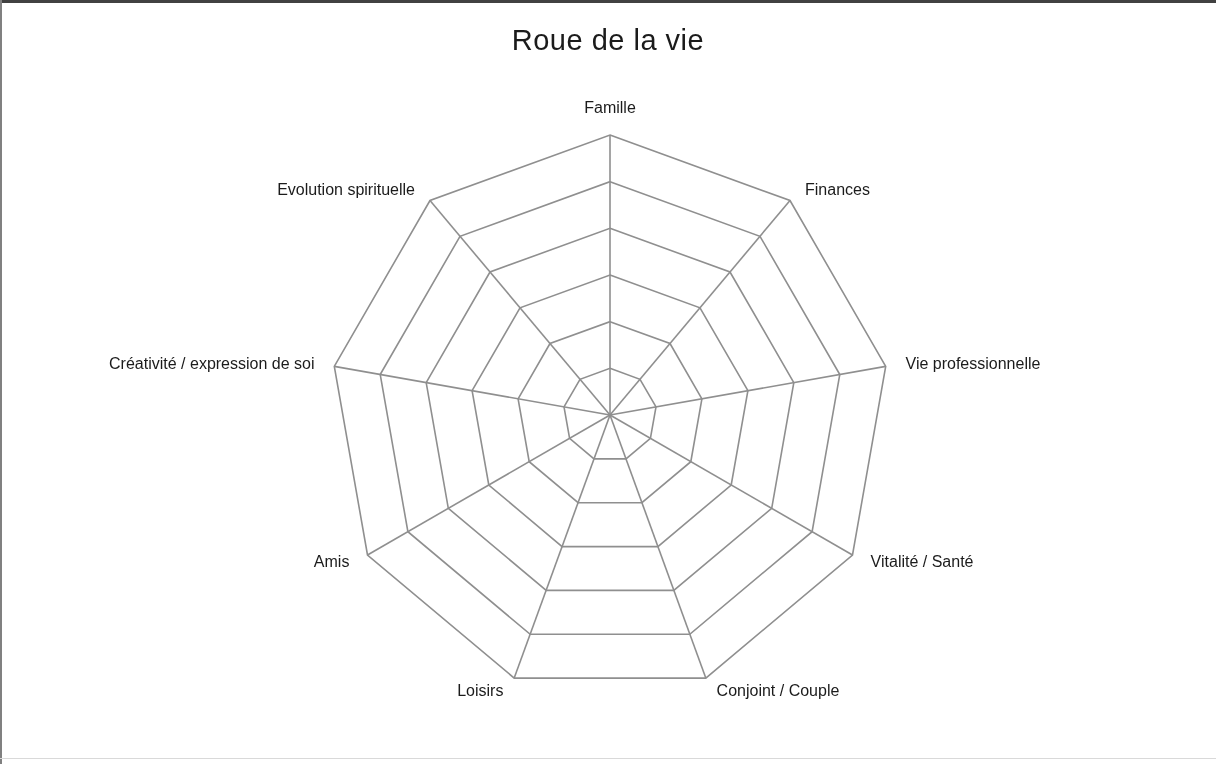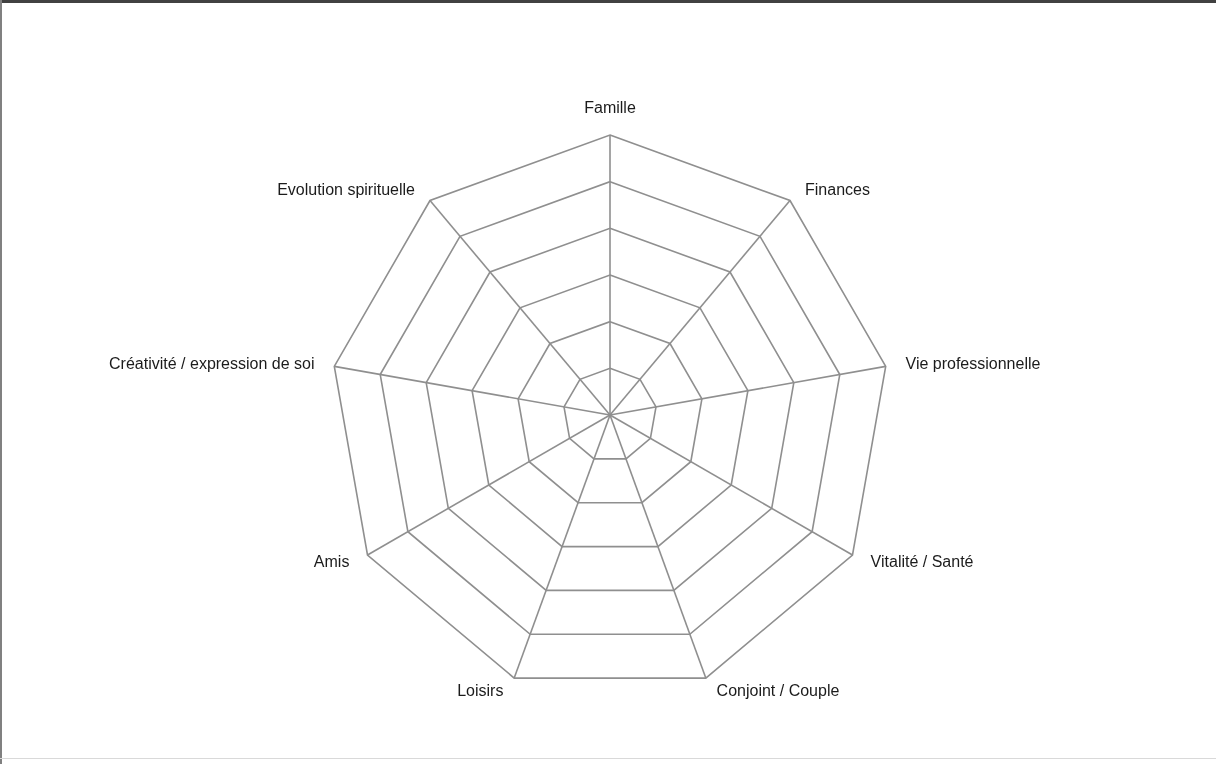--- a/index.html
+++ b/index.html
@@ -28,20 +28,21 @@
   .axis-label {
     font-family: "Liberation Sans", "DejaVu Sans", sans-serif;
     font-size: 16px;
     fill: #1b1b1b;
   }
 </style>
 </head>
 <body>
 
 <div class="chart-area">
+  <div class="chart-title">Roue de la vie</div>
   <svg id="radar-svg" width="1216" height="764" viewBox="0 0 1216 764" aria-hidden="true">
       <g stroke="#8f8f8f" stroke-width="1.6" fill="none">
         <polygon points="610.0,368.3 640.0,379.3 656.0,406.9 650.4,438.3 626.0,458.9 594.0,458.9 569.6,438.3 564.0,406.9 580.0,379.3"></polygon>
         <polygon points="610.0,321.7 670.0,343.5 701.9,398.8 690.8,461.7 641.9,502.7 578.1,502.7 529.2,461.7 518.1,398.8 550.0,343.5"></polygon>
         <polygon points="610.0,275.0 700.0,307.8 747.9,390.7 731.2,485.0 657.9,546.6 562.1,546.6 488.8,485.0 472.1,390.7 520.0,307.8"></polygon>
         <polygon points="610.0,228.3 730.0,272.0 793.8,382.6 771.7,508.3 673.8,590.4 546.2,590.4 448.3,508.3 426.2,382.6 490.0,272.0"></polygon>
         <polygon points="610.0,181.7 760.0,236.3 839.8,374.5 812.1,531.7 689.8,634.3 530.2,634.3 407.9,531.7 380.2,374.5 460.0,236.3"></polygon>
         <polygon points="610.0,135.0 790.0,200.5 885.7,366.4 852.5,555.0 705.8,678.1 514.2,678.1 367.5,555.0 334.3,366.4 430.0,200.5"></polygon>
       </g>
       <g stroke="#8f8f8f" stroke-width="1.6">

